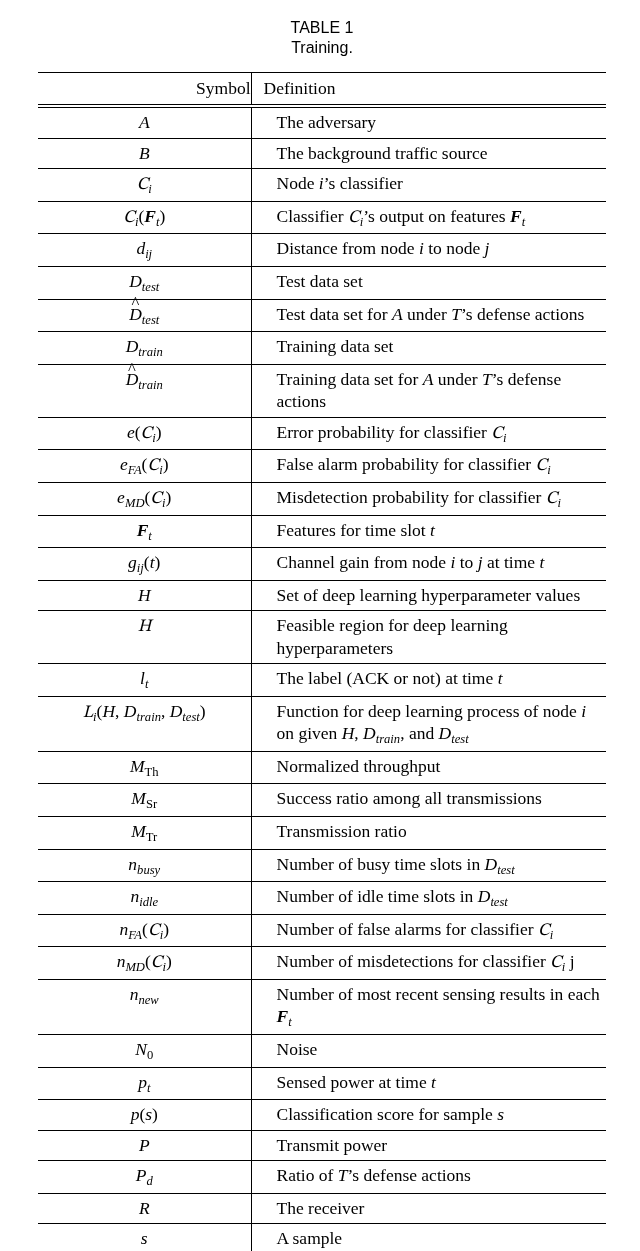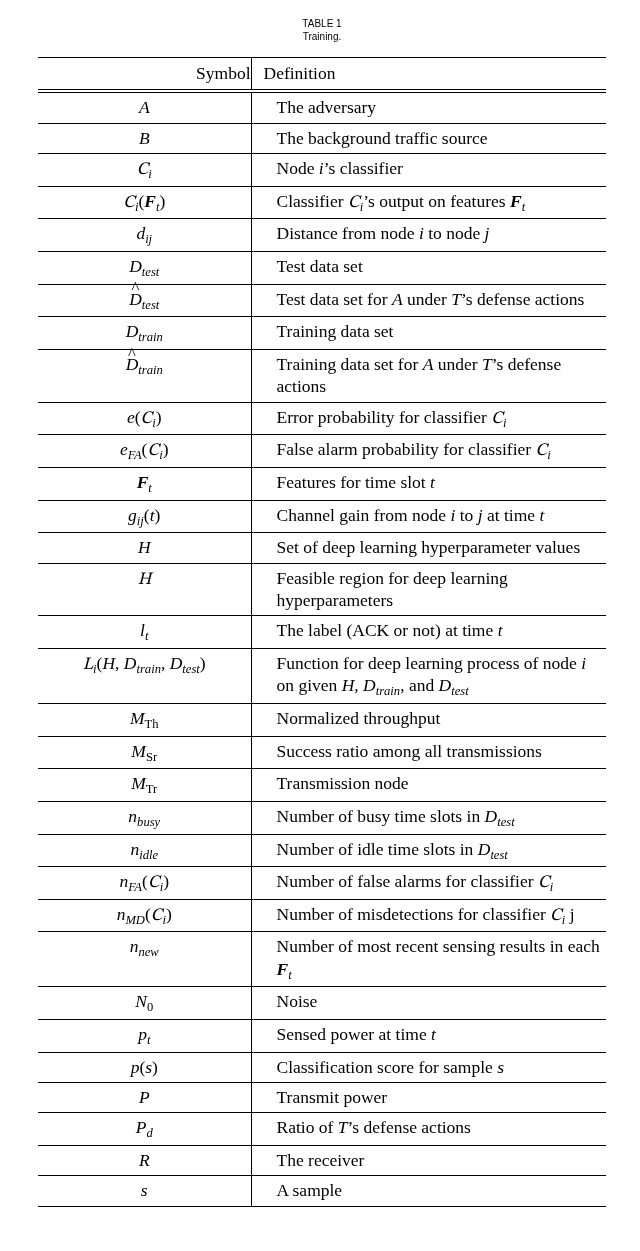--- a/index.html
+++ b/index.html
@@ -9,21 +9,21 @@
     background: #fff;
     margin: 0;
     padding: 18px 34px 28px 38px;
     width: 640px;
     box-sizing: border-box;
     line-height: 1.28;
   }
   .table-caption {
     text-align: center;
     font-family: Helvetica, Arial, sans-serif;
-    font-size: 10px;
+    font-size: 16px;
     margin-bottom: 14px;
     line-height: 1.25;
   }
   table {
     border-collapse: collapse;
     width: 100%;
     table-layout: fixed;
   }
   th {
     text-align: left;
@@ -146,20 +146,24 @@
       </tr>
       <tr>
         <td class="sym"><span class="it">e</span>(<span class="scr">C</span><span class="sub it">i</span>)</td>
         <td class="def sep">Error probability for classifier <span class="scr">C</span><span class="sub it">i</span></td>
       </tr>
       <tr>
         <td class="sym"><span class="it">e</span><span class="sub it">FA</span>(<span class="scr">C</span><span class="sub it">i</span>)</td>
         <td class="def sep">False alarm probability for classifier <span class="scr">C</span><span class="sub it">i</span></td>
       </tr>
       <tr>
+        <td class="sym"><span class="it">e</span><span class="sub it">MD</span>(<span class="scr">C</span><span class="sub it">i</span>)</td>
+        <td class="def sep">Misdetection probability for classifier <span class="scr">C</span><span class="sub it">i</span></td>
+      </tr>
+      <tr>
         <td class="sym"><span class="bi">F</span><span class="sub it">t</span></td>
         <td class="def sep">Features for time slot <span class="it">t</span></td>
       </tr>
       <tr>
         <td class="sym"><span class="it">g</span><span class="sub it">ij</span>(<span class="it">t</span>)</td>
         <td class="def sep">Channel gain from node <span class="it">i</span> to <span class="it">j</span> at time <span class="it">t</span></td>
       </tr>
       <tr>
         <td class="sym"><span class="it">H</span></td>
         <td class="def sep">Set of deep learning hyperparameter values</td>
@@ -179,21 +183,21 @@
       <tr>
         <td class="sym"><span class="it">M</span><span class="sub rm">Th</span></td>
         <td class="def sep">Normalized throughput</td>
       </tr>
       <tr>
         <td class="sym"><span class="it">M</span><span class="sub rm">Sr</span></td>
         <td class="def sep">Success ratio among all transmissions</td>
       </tr>
       <tr>
         <td class="sym"><span class="it">M</span><span class="sub rm">Tr</span></td>
-        <td class="def sep">Transmission node</td>
+        <td class="def sep">Transmission ratio</td>
       </tr>
       <tr>
         <td class="sym"><span class="it">n</span><span class="sub it">busy</span></td>
         <td class="def sep">Number of busy time slots in <span class="it">D</span><span class="sub it">test</span></td>
       </tr>
       <tr>
         <td class="sym"><span class="it">n</span><span class="sub it">idle</span></td>
         <td class="def sep">Number of idle time slots in <span class="it">D</span><span class="sub it">test</span></td>
       </tr>
       <tr>

